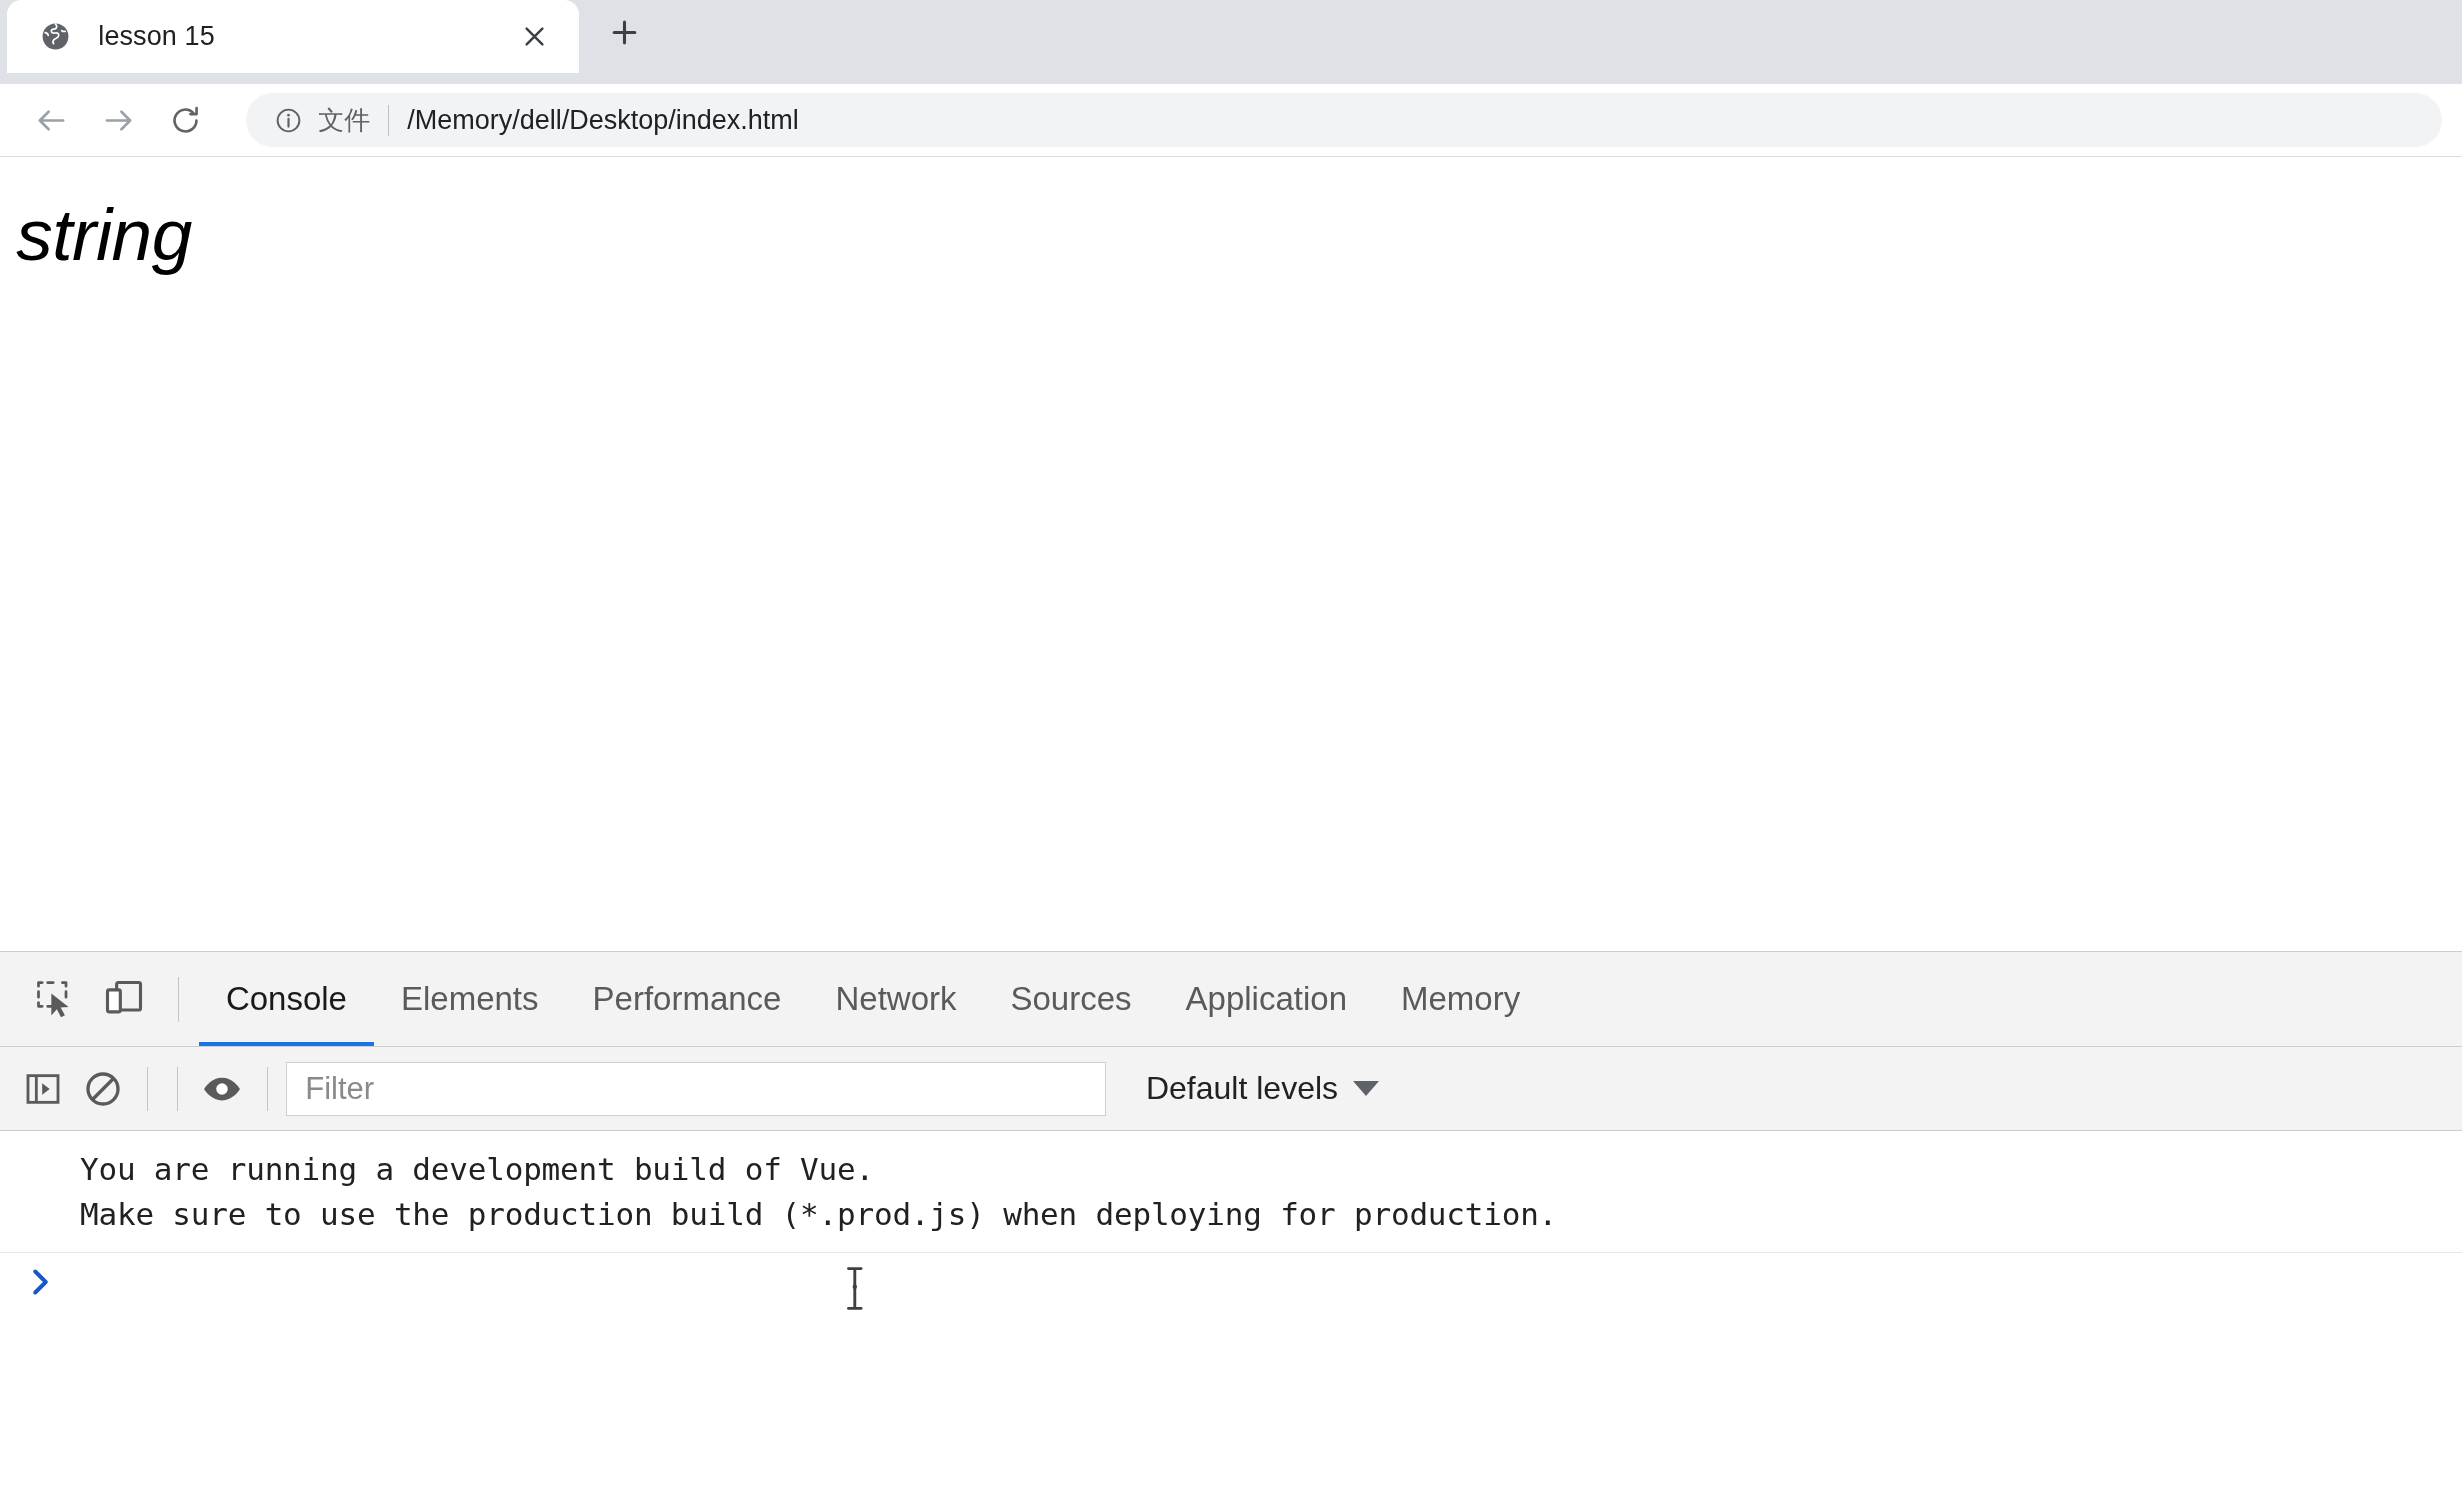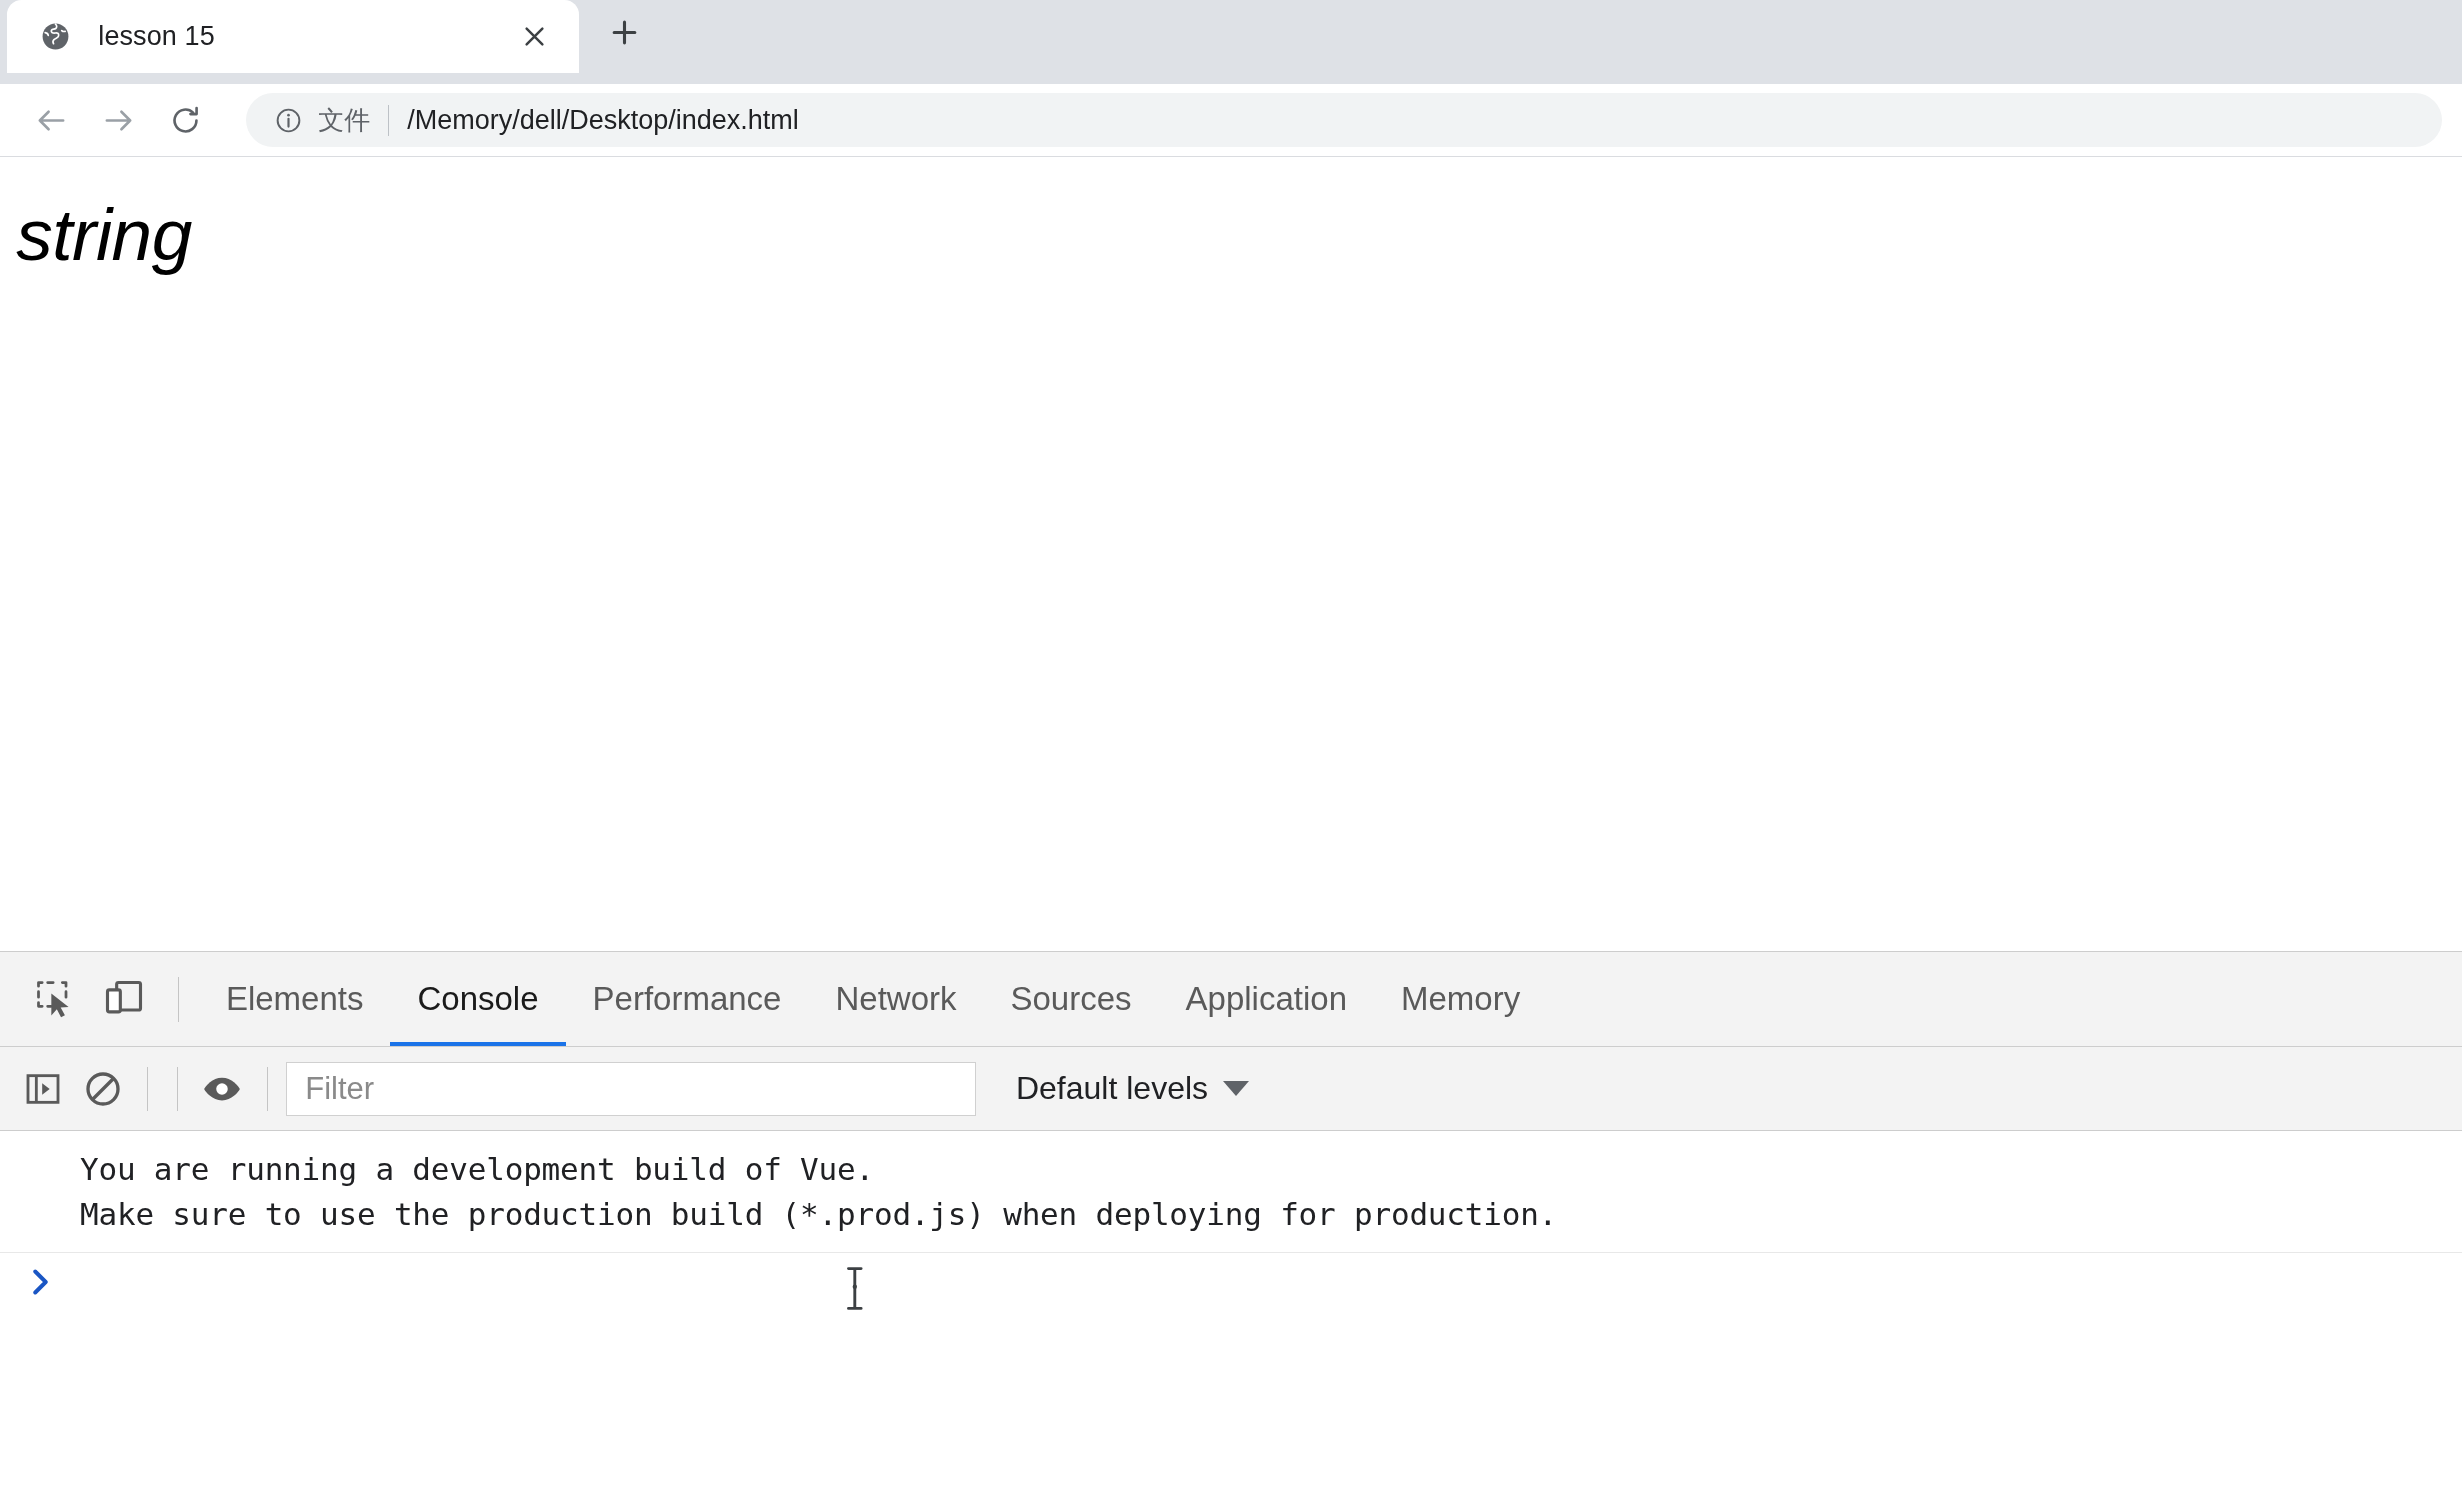--- a/index.html
+++ b/index.html
@@ -263,21 +263,21 @@
     justify-content: space-between;
     padding: 0 20px 0 14.5px;
     box-sizing: border-box;
     flex: 0 0 auto;
   }
   .cb-context-label {
     font-size: 32px;
     color: #202124;
   }
   .cb-filter {
-    width: 690px;
+    width: 820px;
     height: 54px;
     background: #ffffff;
     border: 0.9px solid #d0d0d0;
     box-sizing: border-box;
     display: flex;
     align-items: center;
     padding: 0 16.3px;
     flex: 0 0 auto;
     margin-left: 3.6px;
   }
@@ -435,25 +435,25 @@
         </svg>
       </div>
       <div class="dt-iconbtn">
         <svg width="44" height="44" viewBox="0 0 24 24">
           <rect x="8" y="3" width="13" height="15" rx="1" stroke="#5a5a5a" stroke-width="1.7" fill="none"></rect>
           <rect x="3" y="7" width="7" height="12" rx="1" stroke="#5a5a5a" stroke-width="1.7" fill="#ffffff"></rect>
         </svg>
       </div>
       <div class="dt-sep"></div>
 
+      <div class="dt-tab active">
+        <span>Console</span>
+      </div>
       <div class="dt-tab">
         <span>Elements</span>
-      </div>
-      <div class="dt-tab active">
-        <span>Console</span>
       </div>
       <div class="dt-tab">
         <span>Performance</span>
       </div>
       <div class="dt-tab">
         <span>Network</span>
       </div>
       <div class="dt-tab">
         <span>Sources</span>
       </div>

